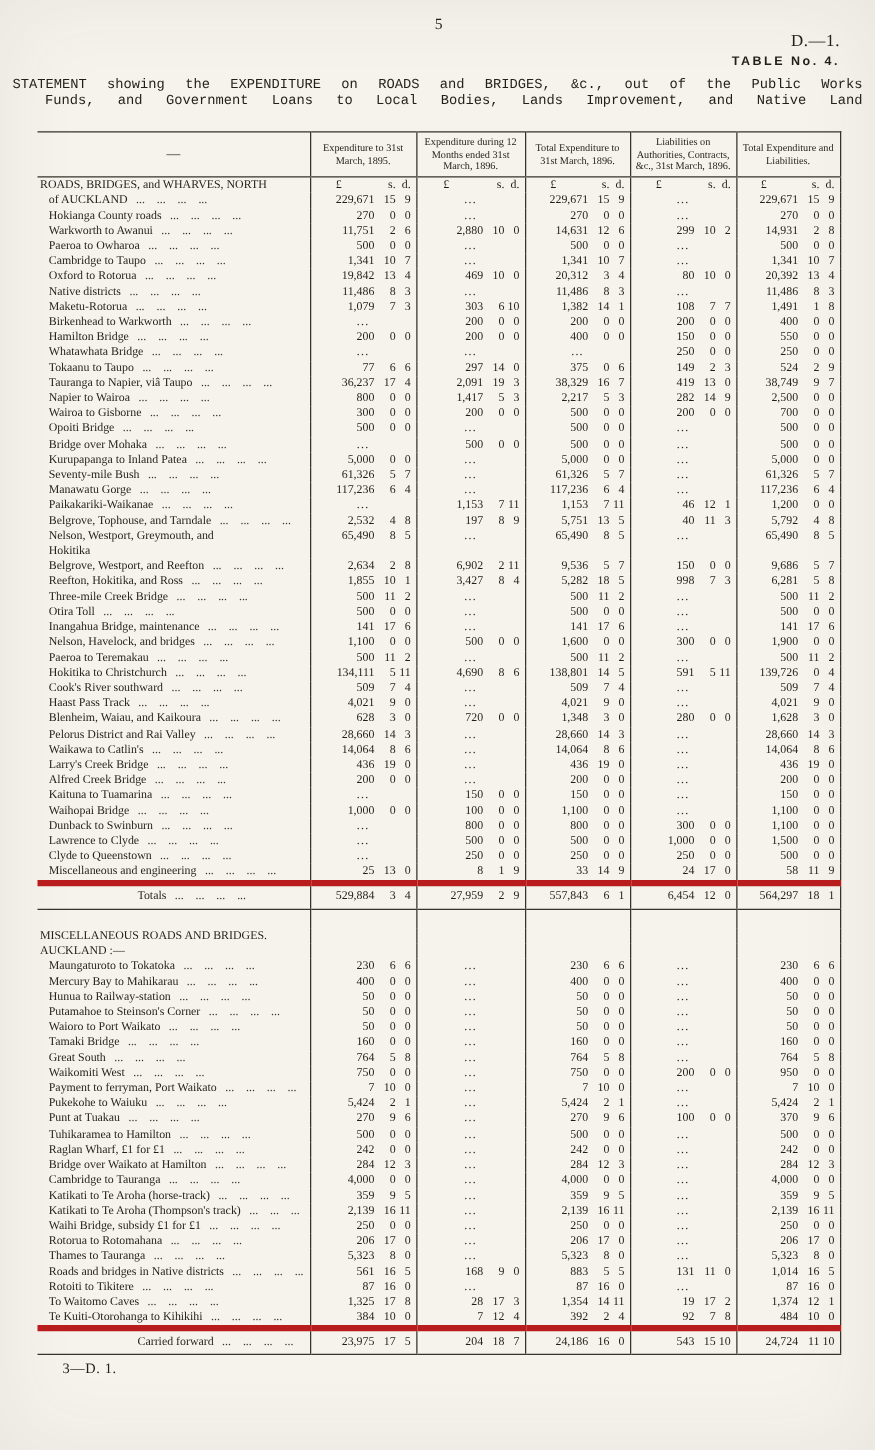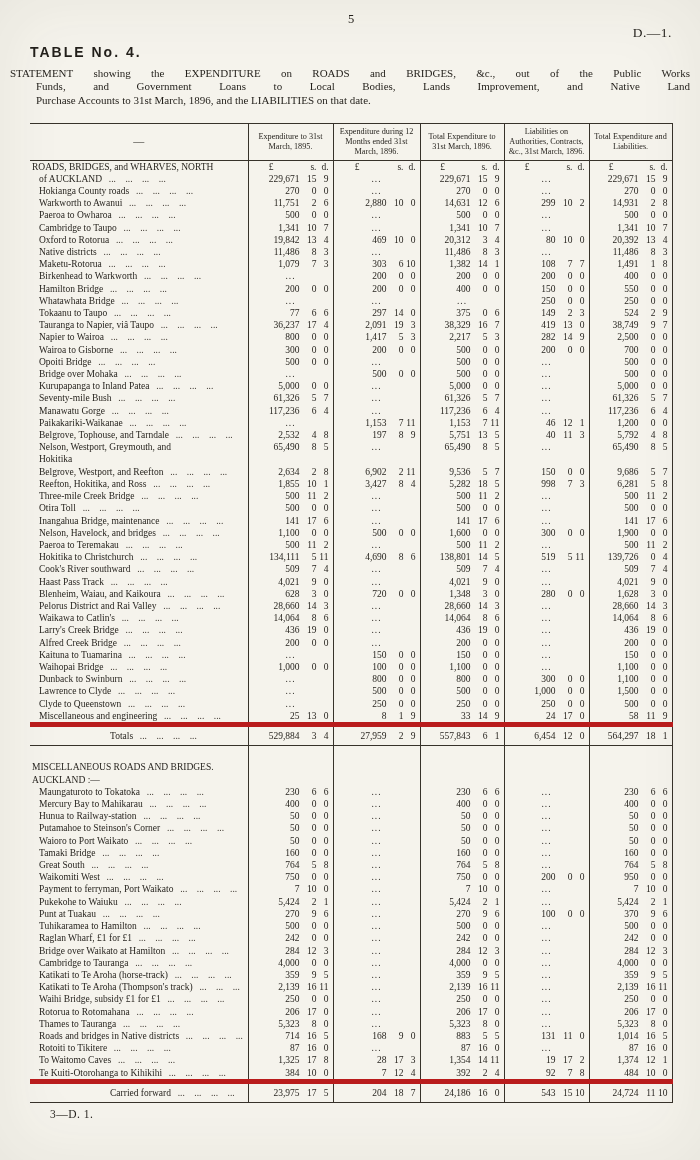--- a/index.html
+++ b/index.html
@@ -13,33 +13,33 @@
     box-shadow: inset 0 0 70px rgba(60,50,30,0.07);
   }
   .page { padding: 12px 28px 0 30px; }
 
   .topline { position: relative; height: 20px; }
   .pagenum { position: absolute; left: 0; right: 0; text-align: center; font-size: 12.5px; }
   .docref  { position: absolute; right: 0; top: 13px; font-size: 13.5px; letter-spacing: 0.5px; }
 
   .title {
     margin-top: 12px;
-    text-align: left;
+    text-align: right;
     font-family: "Liberation Sans", sans-serif;
     font-weight: bold;
-    font-size: 14px;
+    font-size: 10px;
     letter-spacing: 2px;
   }
 
   .statement {
     margin: 7px -18px 0 -20px;
     font-size: 11px;
     line-height: 13.4px;
   }
-  .statement .jl { text-align: justify; text-align-last: justify; }
+  .statement .jl { text-align: justify; text-align-last: justify; font-family: Liberation Mono, monospace; }
   .statement .cont { padding-left: 26px; }
 
   table {
     margin-top: 16px;
     width: 642px;
     table-layout: fixed;
     border-collapse: collapse;
     border-top: 1px solid #37322a;
     border-bottom: 1px solid #37322a;
     border-right: 1px solid #37322a;
@@ -90,21 +90,20 @@
   <div class="topline">
     <div class="pagenum">5</div>
     <div class="docref">D.—1.</div>
   </div>
 
   <div class="title">TABLE No. 4.</div>
 
   <div class="statement">
     <div class="jl">STATEMENT showing the EXPENDITURE on ROADS and BRIDGES, &amp;c., out of the Public Works</div>
     <div class="jl cont">Funds, and Government Loans to Local Bodies, Lands Improvement, and Native Land</div>
-    <div class="cont">Purchase Accounts to 31st March, 1896, and the LIABILITIES on that date.</div>
   </div>
 
   <table>
     <colgroup>
       <col style="width:218px">
       <col style="width:85px">
       <col style="width:87px">
       <col style="width:84px">
       <col style="width:85px">
       <col style="width:83px">
@@ -1241,21 +1240,21 @@
           </td>
           <td class="money">
             <span class="m">
               <span class="p">138,801</span>
               <span class="s">14</span>
               <span class="d">5</span>
             </span>
           </td>
           <td class="money">
             <span class="m">
-              <span class="p">519</span>
+              <span class="p">591</span>
               <span class="s">5</span>
               <span class="d">11</span>
             </span>
           </td>
           <td class="money">
             <span class="m">
               <span class="p">139,726</span>
               <span class="s">0</span>
               <span class="d">4</span>
             </span>
@@ -2426,21 +2425,21 @@
               <span class="d">0</span>
             </span>
           </td>
         </tr>
         <tr class="r-data">
           <td class="label">
             <div class="inner"><span class="lab">Roads and bridges in Native districts</span><span class="lead"> ... ... ... ...</span></div>
           </td>
           <td class="money">
             <span class="m">
-              <span class="p">714</span>
+              <span class="p">561</span>
               <span class="s">16</span>
               <span class="d">5</span>
             </span>
           </td>
           <td class="money">
             <span class="m">
               <span class="p">168</span>
               <span class="s">9</span>
               <span class="d">0</span>
             </span>

